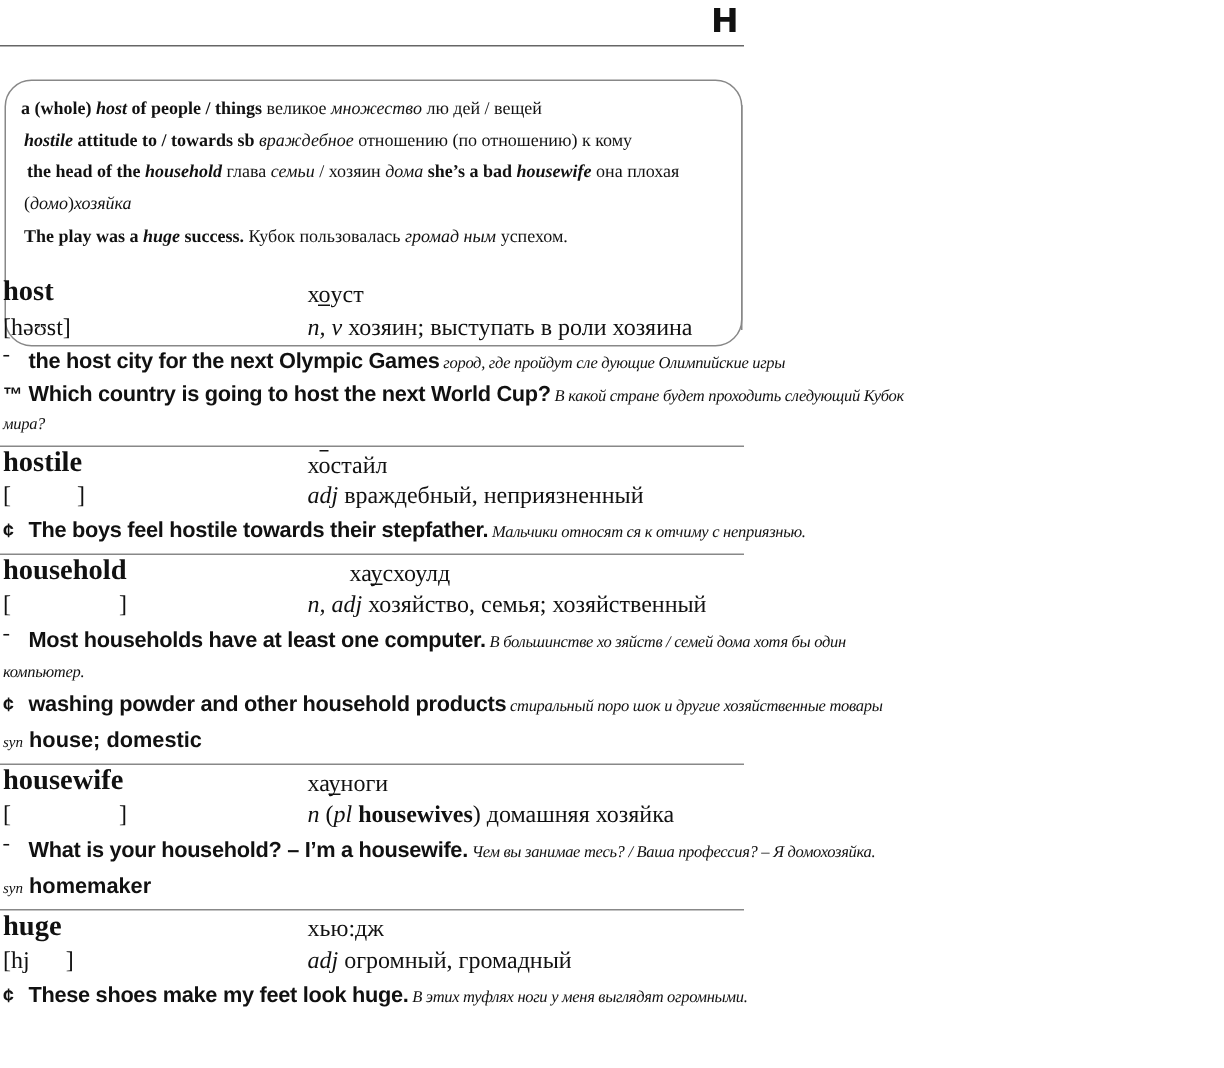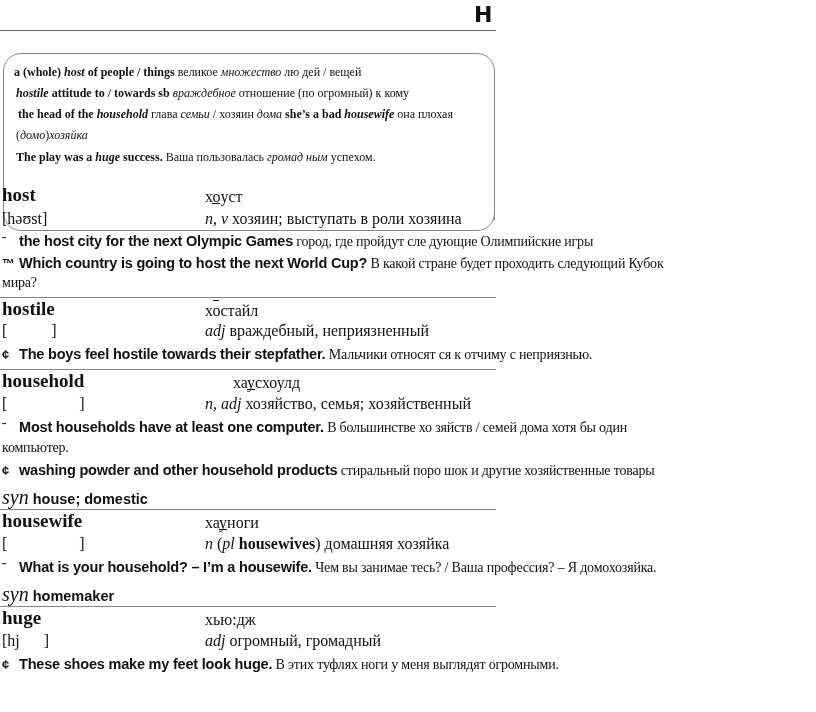--- a/index.html
+++ b/index.html
@@ -20,45 +20,45 @@
     .box-vline { left: 494px; top: 70px; height: 150px; border-left: 1.3px solid #888; }
     .phr { font-size: 12px; line-height: 21px; }
     .b { font-weight: bold; }
     .i { font-style: italic; }
     .bi { font-weight: bold; font-style: italic; }
     .hw { font-weight: bold; font-size: 19px; }
     .col2 { left: 205px; font-size: 16px; }
     .tr { font-size: 16px; }
     .ex { font-family: "Liberation Sans", sans-serif; font-size: 14.5px; letter-spacing: -0.2px; }
     .ex .b { font-weight: bold; }
-    .ex .ru { font-family: "Liberation Serif", serif; font-size: 14px; }
+    .ex .ru { font-family: "Liberation Serif", serif; font-style: italic; font-size: 11px; }
     .bullet { font-family: "Liberation Sans", sans-serif; font-weight: bold; font-size: 13px; display: inline-block; width: 17px; }
     .rule { left: 0; width: 496px; border-top: 1.5px solid #888; height: 0; }
     .uo { position: relative; }
     .uo::after { content: ""; position: absolute; left: 1px; right: 1px; top: -2px; border-top: 1.5px solid #111; }
     .uu { position: relative; }
     .uu::after { content: ""; position: absolute; left: 0; right: 0; bottom: 1px; border-top: 1.5px solid #111; }
     .syn { font-family: "Liberation Sans", sans-serif; font-size: 14.5px; }
-    .syn .lab { font-family: "Liberation Serif", serif; font-style: italic; font-size: 20px; }
+    .syn .lab { font-family: "Liberation Serif", serif; font-style: italic; font-size: 10px; }
     .syn .val { font-weight: bold; }
   </style>
 </head>
 <body>
 
 <div class="abs letter">H</div>
 <div class="abs top-rule"></div>
 
 <div class="box"></div>
 <div class="abs box-vline"></div>
 
 <div class="abs phr" style="left:14px; top:62px;"><span class="b">a (whole) </span><span class="bi">host</span><span class="b"> of people / things</span><span> великое </span><span class="i">множество</span><span> лю дей / вещей</span></div>
-<div class="abs phr" style="left:16px; top:83px;"><span class="bi">hostile</span><span class="b"> attitude to / towards sb </span><span class="i">враждебное</span><span> отношение (по огромный) к кому</span></div>
+<div class="abs phr" style="left:16px; top:83px;"><span class="bi">hostile</span><span class="b"> attitude to / towards sb </span><span class="i">враждебное</span><span> отношению (по отношению) к кому</span></div>
 <div class="abs phr" style="left:18px; top:104px;"><span class="b">the head of the </span><span class="bi">household</span><span> глава </span><span class="i">семьи</span><span> / хозяин </span><span class="i">дома</span><span class="b"> she’s a bad </span><span class="bi">housewife</span><span> она плохая</span></div>
 <div class="abs phr" style="left:16px; top:125px;"><span>(</span><span class="i">домо</span><span>)</span><span class="i">хозяйка</span></div>
-<div class="abs phr" style="left:16px; top:147px;"><span class="b">The play was a </span><span class="bi">huge</span><span class="b"> success.</span><span> Ваша пользовалась </span><span class="i">громад ным</span><span> успехом.</span></div>
+<div class="abs phr" style="left:16px; top:147px;"><span class="b">The play was a </span><span class="bi">huge</span><span class="b"> success.</span><span> Кубок пользовалась </span><span class="i">громад ным</span><span> успехом.</span></div>
 
 <div class="abs hw" style="left:2px; top:184px;">host</div>
 <div class="abs col2" style="top:188px;">
   <span>х</span><span class="uu">о</span><span>уст</span>
 </div>
 <div class="abs tr" style="left:2px; top:210px;">[həʊst]</div>
 <div class="abs col2" style="top:210px;">
   <span class="i">n, v</span><span> хозяин; выступать в роли хозяина</span>
 </div>
 <div class="abs ex" style="left:2px; top:233px;">

